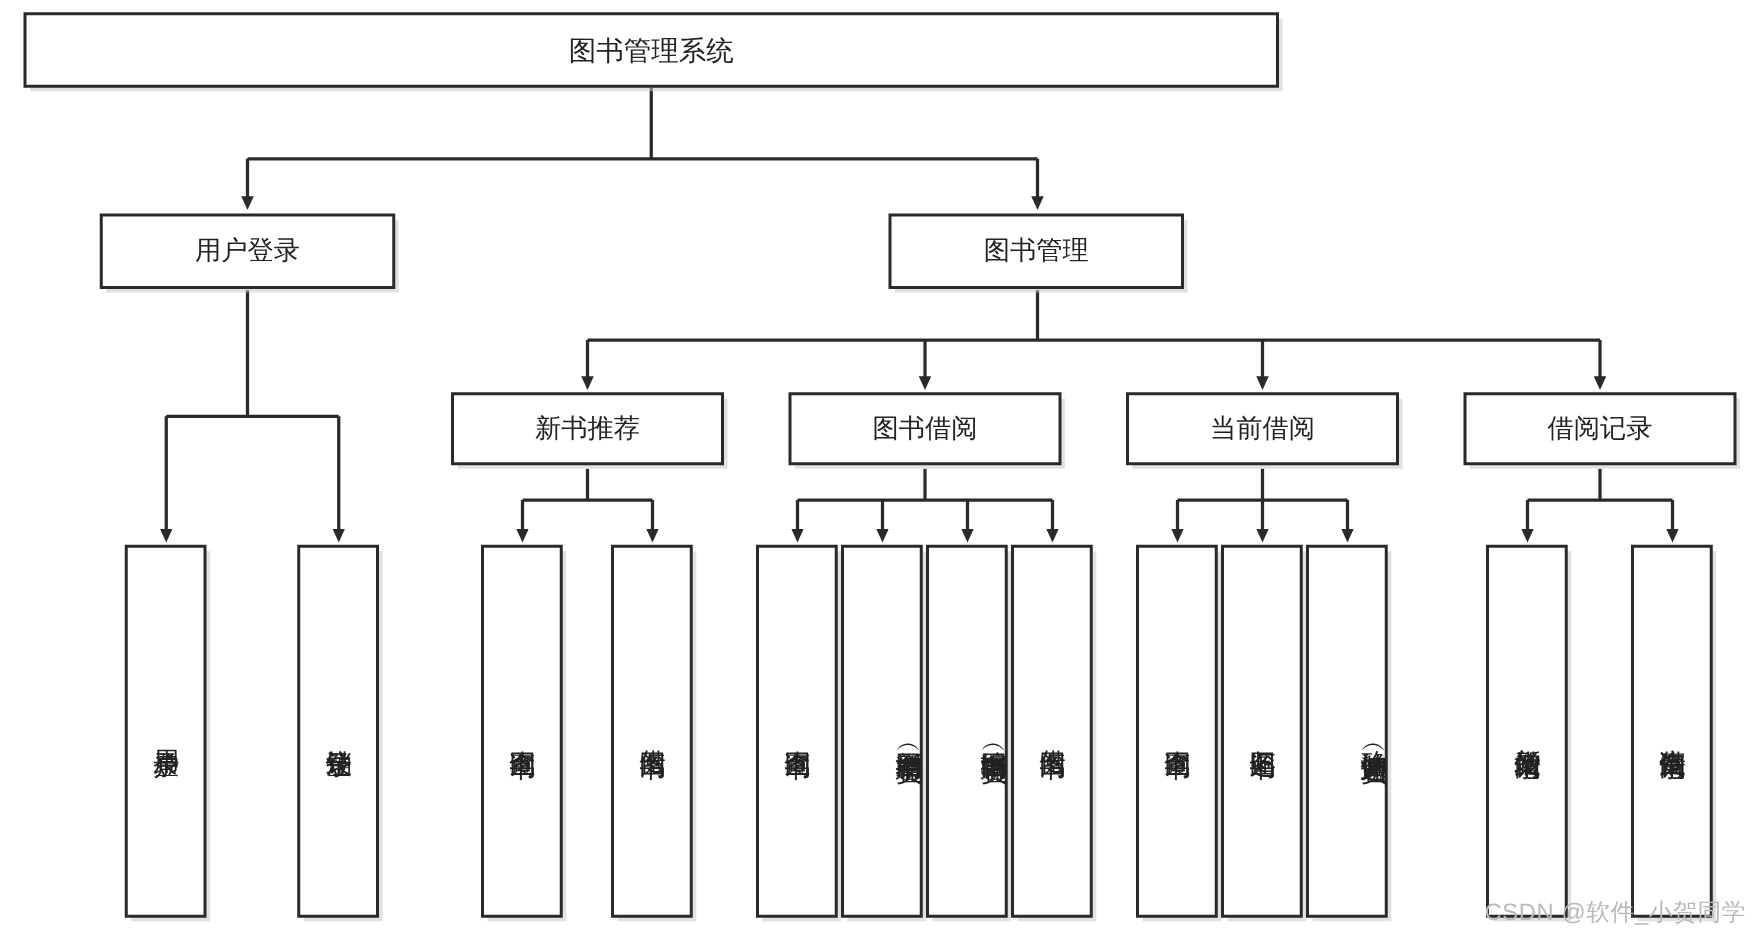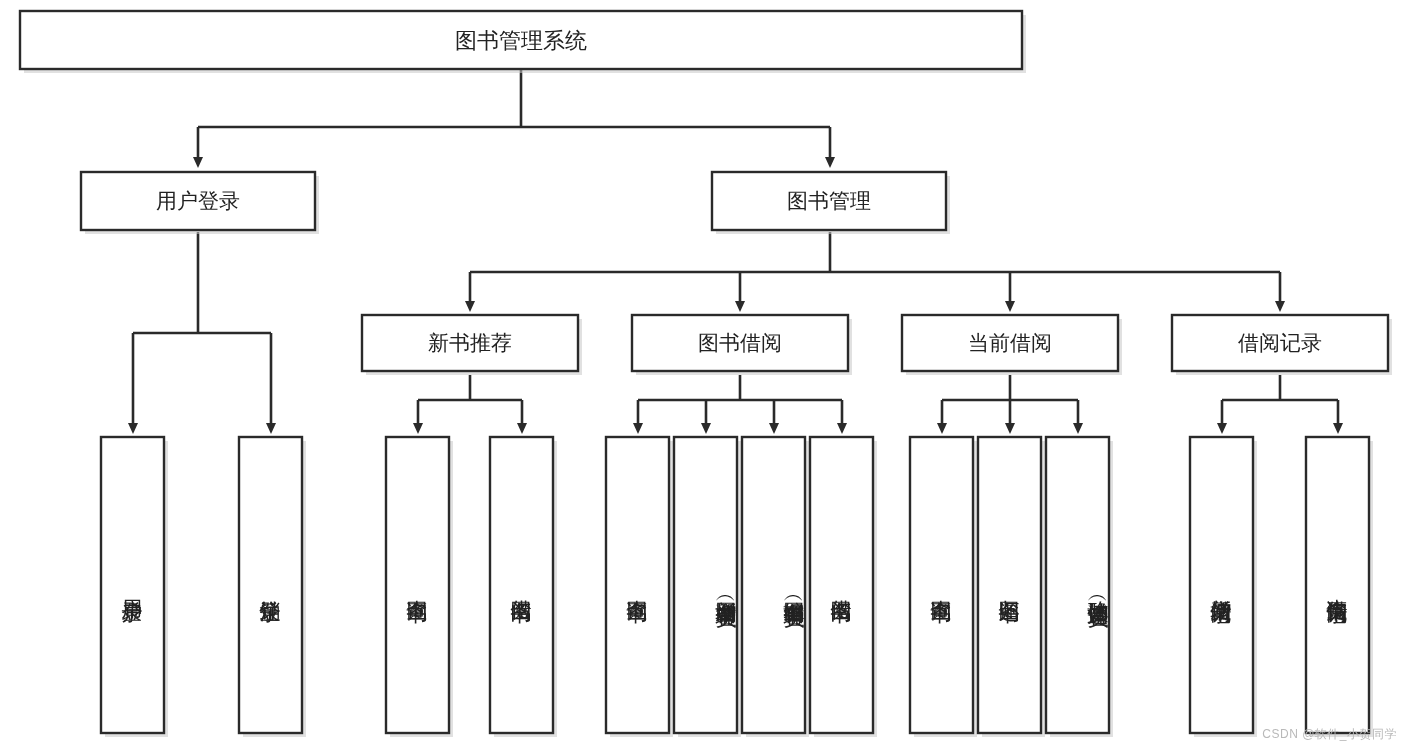--- a/index.html
+++ b/index.html
@@ -67,21 +67,21 @@
     color: #222222;
     letter-spacing: 1px;
     white-space: nowrap;
     pointer-events: none;
   }
   .watermark {
     position: absolute;
     right: 8px;
     bottom: 4px;
     font-family: "Liberation Sans", "DejaVu Sans", sans-serif;
-    font-size: 12px;
+    font-size: 19px;
     color: #b9b9b9;
     letter-spacing: 0.5px;
     white-space: nowrap;
   }
 </style>
 </head>
 <body>
 
 <div id="diagram-root">
 

